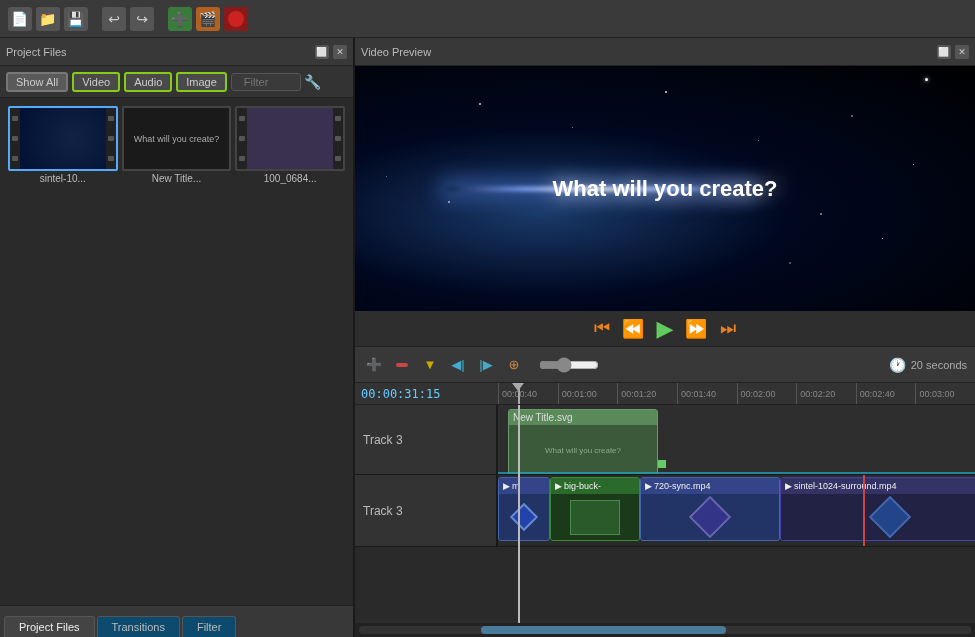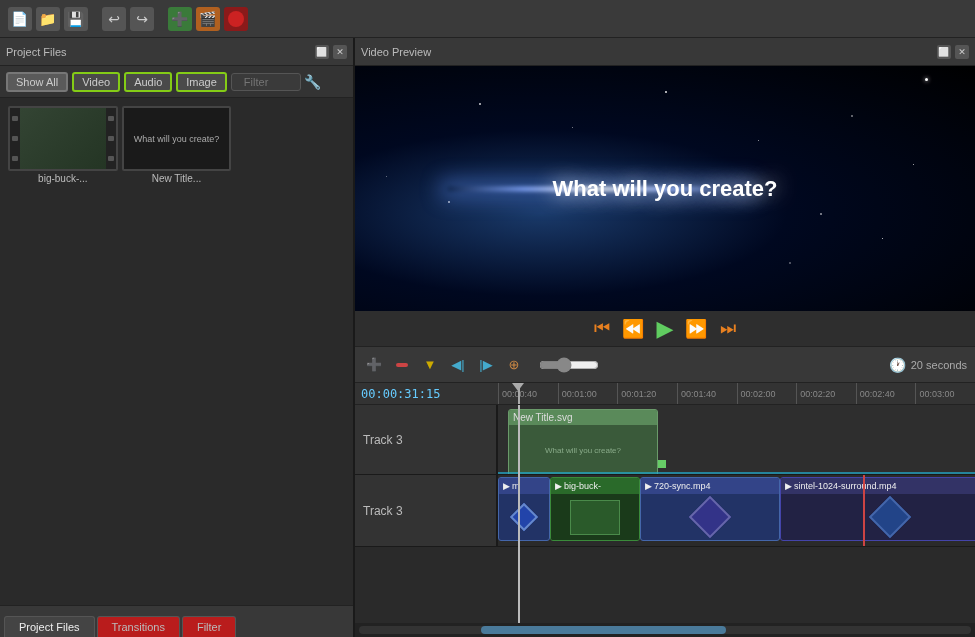--- a/index.html
+++ b/index.html
@@ -191,21 +191,21 @@
       background: #383838;
       height: 32px;
       display: flex;
       align-items: flex-end;
       padding: 0 4px;
       border-top: 1px solid #222;
       gap: 2px;
     }
     .left-tab {
       padding: 4px 14px;
-      background: #b91c1c;
+      background: #0c4a6e;
       border: 1px solid #555;
       border-bottom: none;
       border-radius: 3px 3px 0 0;
       color: #bbb;
       cursor: pointer;
       font-size: 11px;
     }
     .left-tab.active {
       background: #444;
       color: #eee;
@@ -602,47 +602,63 @@
       <button class="filter-btn">Audio</button>
       <button class="filter-btn">Image</button>
       <input class="filter-input" type="text" placeholder="Filter" style="">
       <span class="filter-clear">🔧</span>
     </div>
 
     <div id="media-grid">
 
 
 
-
       <div class="media-item">
-        <div class="media-thumb">
+        <div class="media-thumb selected">
           <div class="film-strip-left">
               <div class="film-hole"></div>
               <div class="film-hole"></div>
               <div class="film-hole"></div>
             </div>
-          <div class="media-thumb-inner thumb-green" style="margin:0 10px;"></div>
+          <div class="media-thumb-inner thumb-blue" style="margin:0 10px;"></div>
           <div class="film-strip-right">
               <div class="film-hole"></div>
               <div class="film-hole"></div>
               <div class="film-hole"></div>
             </div>
         </div>
-        <div class="media-label">big-buck-...</div>
-      </div>
+        <div class="media-label">sintel-10...</div>
+      </div>
+
 
       <div class="media-item">
         <div class="media-thumb">
           <div class="media-thumb-inner thumb-title" style="background:#1a1a1a;">
             <span style="font-size:9px;color:#aaa;">What will you create?</span>
           </div>
         </div>
         <div class="media-label">New Title...</div>
       </div>
 
+      <div class="media-item">
+        <div class="media-thumb">
+          <div class="film-strip-left">
+              <div class="film-hole"></div>
+              <div class="film-hole"></div>
+              <div class="film-hole"></div>
+            </div>
+          <div class="media-thumb-inner thumb-video" style="margin:0 10px; background:#3a3050;"></div>
+          <div class="film-strip-right">
+              <div class="film-hole"></div>
+              <div class="film-hole"></div>
+              <div class="film-hole"></div>
+            </div>
+        </div>
+        <div class="media-label">100_0684...</div>
+      </div>
     </div>
 
     <div id="left-tabs">
       <div class="left-tab active">Project Files</div>
       <div class="left-tab">Transitions</div>
       <div class="left-tab">Filter</div>
     </div>
   </div>
 
   <div id="right-panel">

